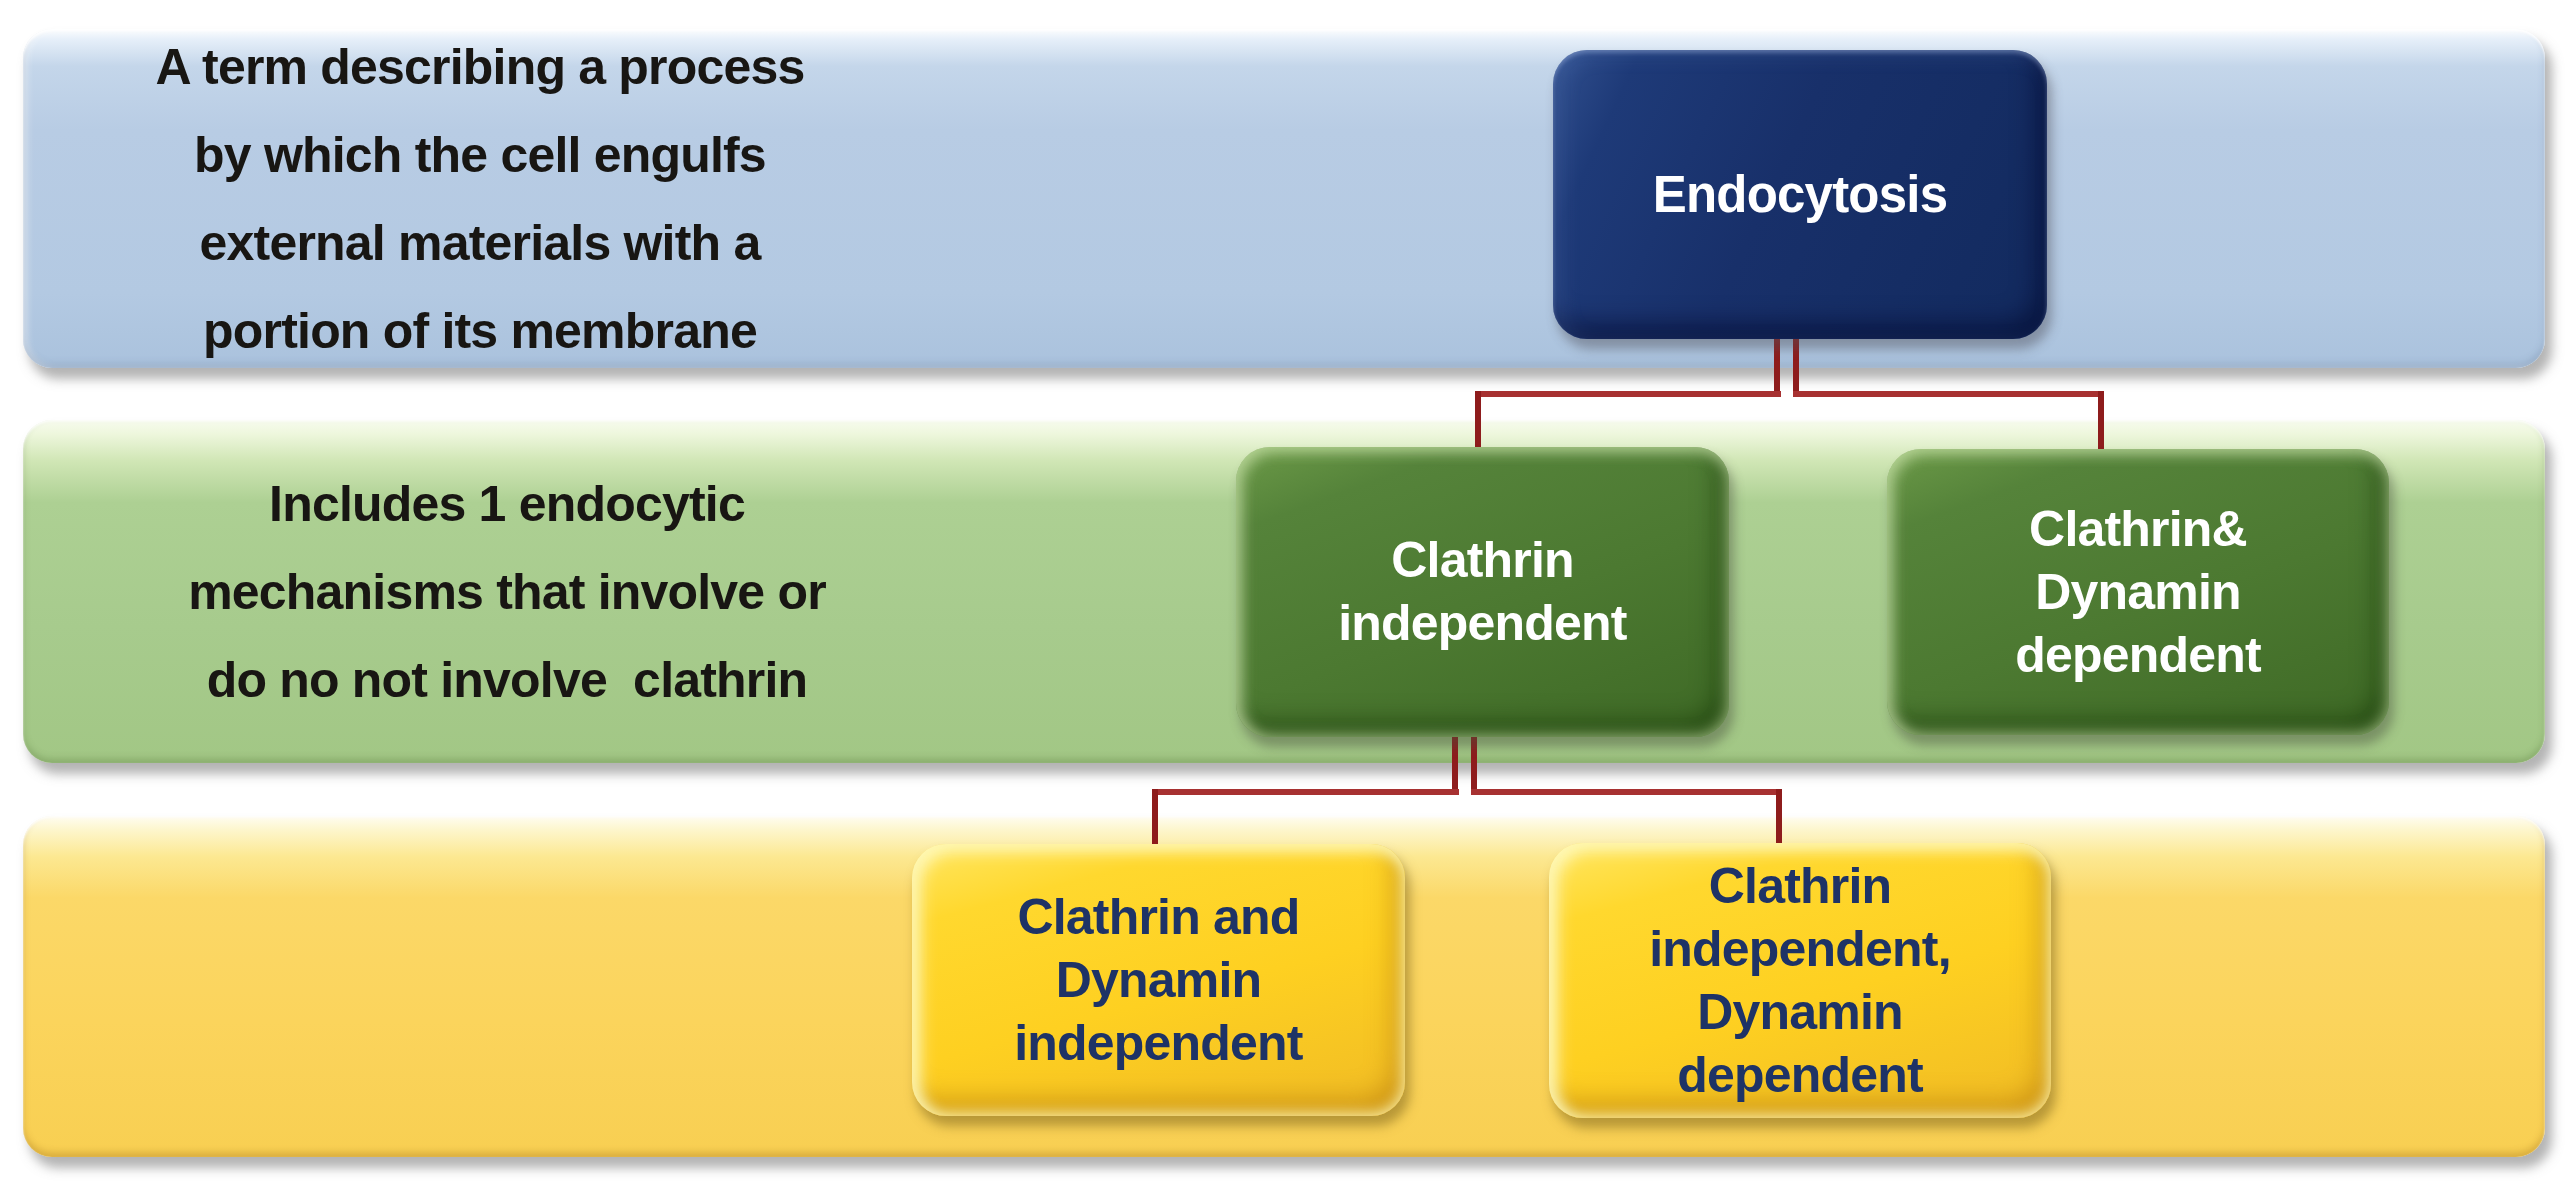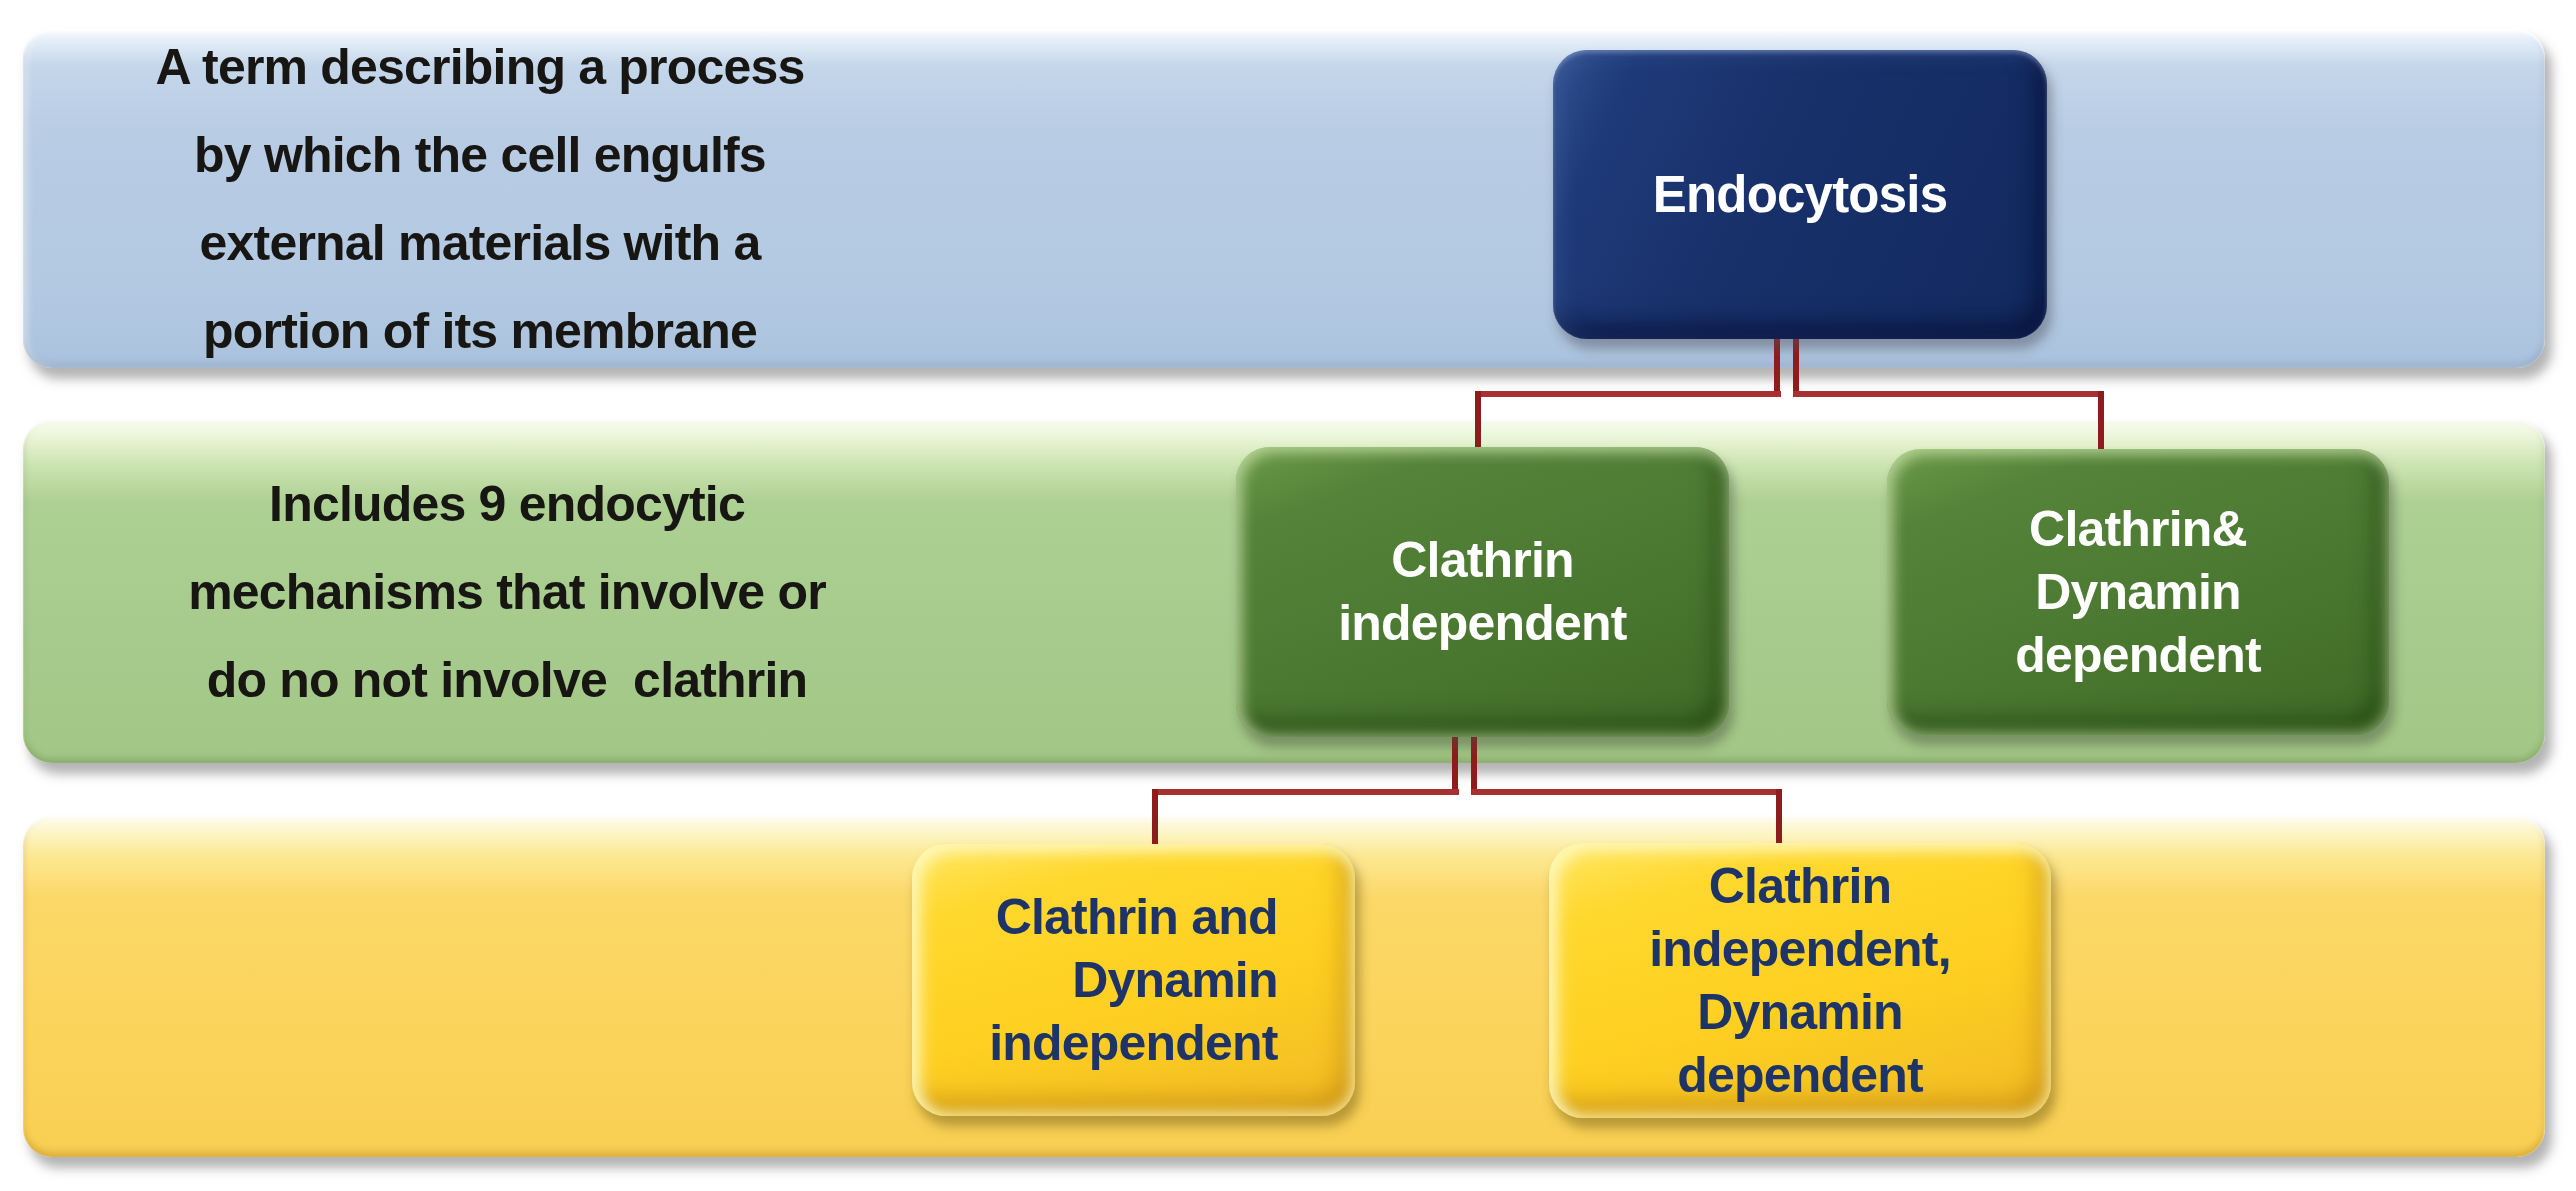--- a/index.html
+++ b/index.html
@@ -71,40 +71,40 @@
   .node-yellow{
     color:#1e3366;font-size:50px;line-height:63px;letter-spacing:-0.8px;
     background:linear-gradient(165deg,#ffe763 0%,#ffd82e 20%,#fed021 55%,#f0bb25 100%);
     box-shadow:inset 0 0 12.4px 3.9px rgba(255,248,180,.75),
                inset 9.3px 7.7px 15.5px rgba(255,255,215,.65),
                inset -12.4px -17px 25px rgba(175,115,8,.5),
                4.6px 9.3px 10.8px rgba(120,95,25,.5);
   }
   .g1{left:1236px;top:447px;width:493px;height:290px;}
   .g2{left:1887px;top:449px;width:502px;height:286px;}
-  .y1{left:912px;top:844px;width:443px;height:272px;text-align:right;}
+  .y1{left:912px;top:844px;width:493px;height:272px;}
   .y2{left:1549px;top:843px;width:502px;height:275px;}
 </style>
 </head>
 <body>
 
 <div class="stage">
 
   <div class="band band-1"></div>
   <div class="band band-2"></div>
   <div class="band band-3"></div>
 
   <div class="band-text bt-1">
     <span class="txt">A term describing a process
 by which the cell engulfs
 external materials with a
 portion of its membrane</span>
   </div>
   <div class="band-text bt-2">
-    <span class="txt">Includes 9 endocytic
+    <span class="txt">Includes 1 endocytic
 mechanisms that involve or
 do no not involve  clathrin</span>
   </div>
 
   <div class="seg cv" style="left:1774px;top:339px;width:6.2px;height:58px;"></div>
   <div class="seg ch" style="left:1475px;top:391px;width:306px;height:6.2px;"></div>
   <div class="seg cv" style="left:1475px;top:391px;width:6.2px;height:60px;"></div>
 
   <div class="seg cv" style="left:1793px;top:339px;width:6.2px;height:58px;"></div>
   <div class="seg ch" style="left:1793px;top:391px;width:311px;height:6.2px;"></div>

